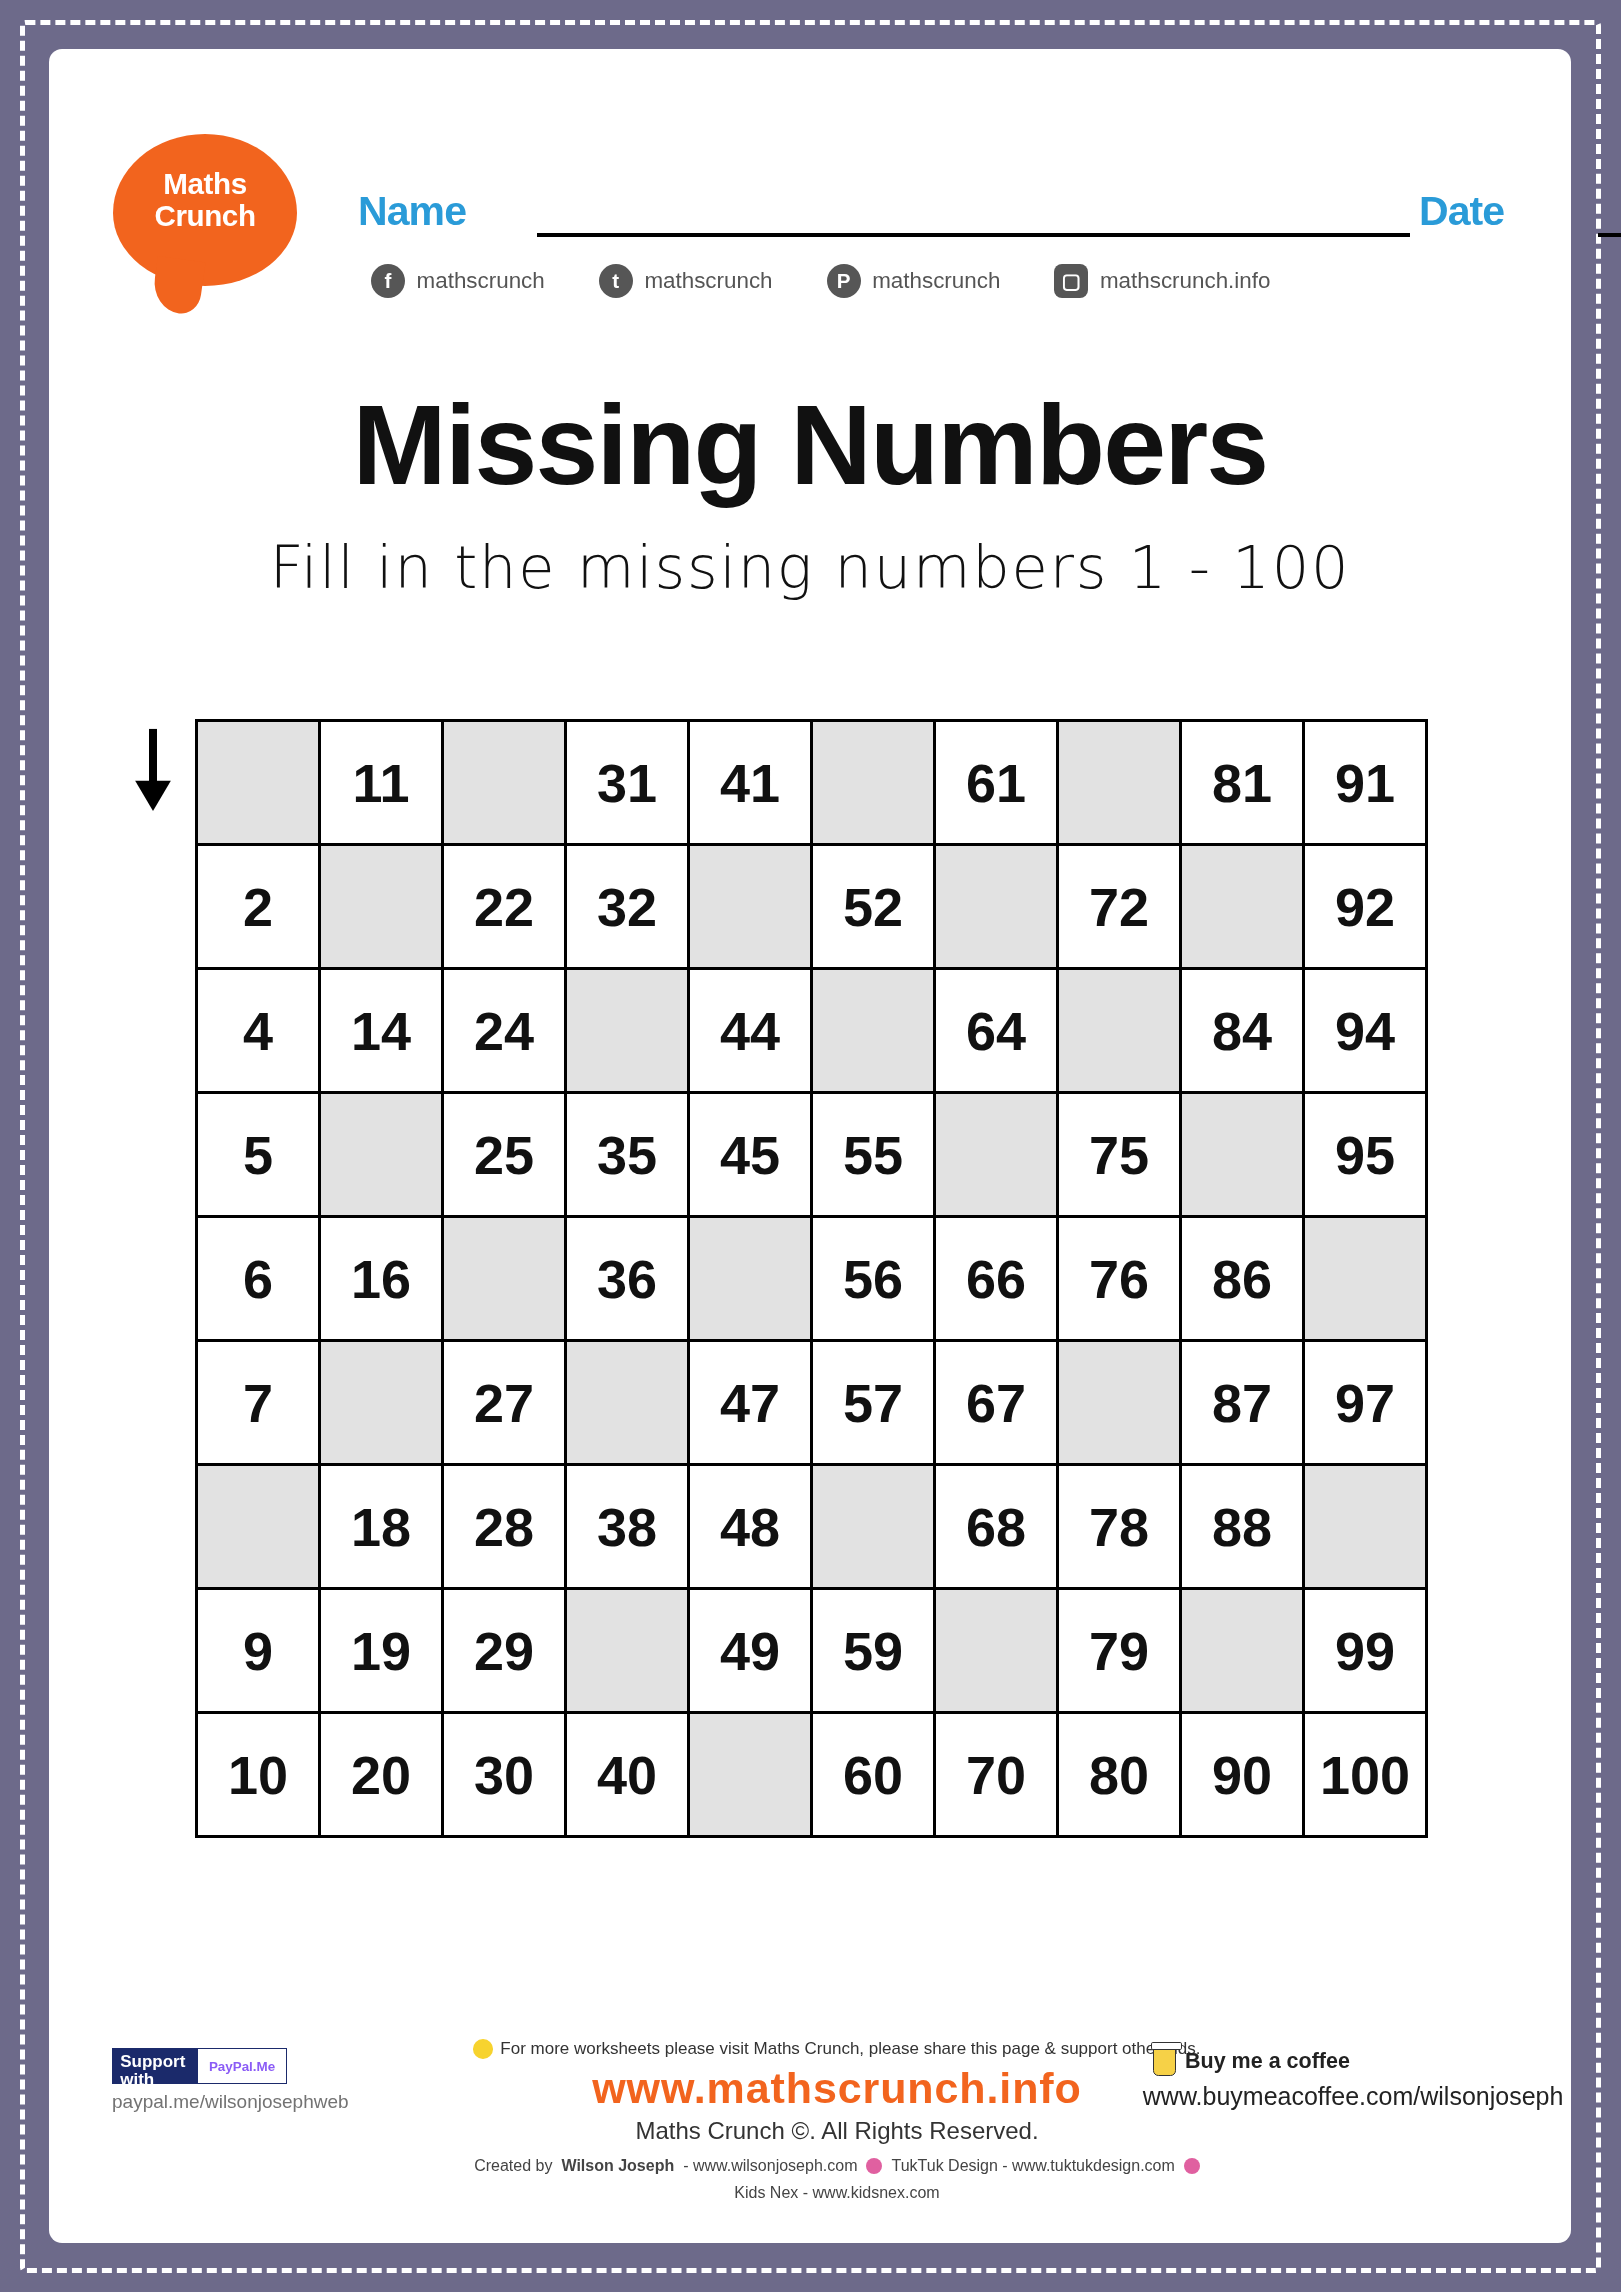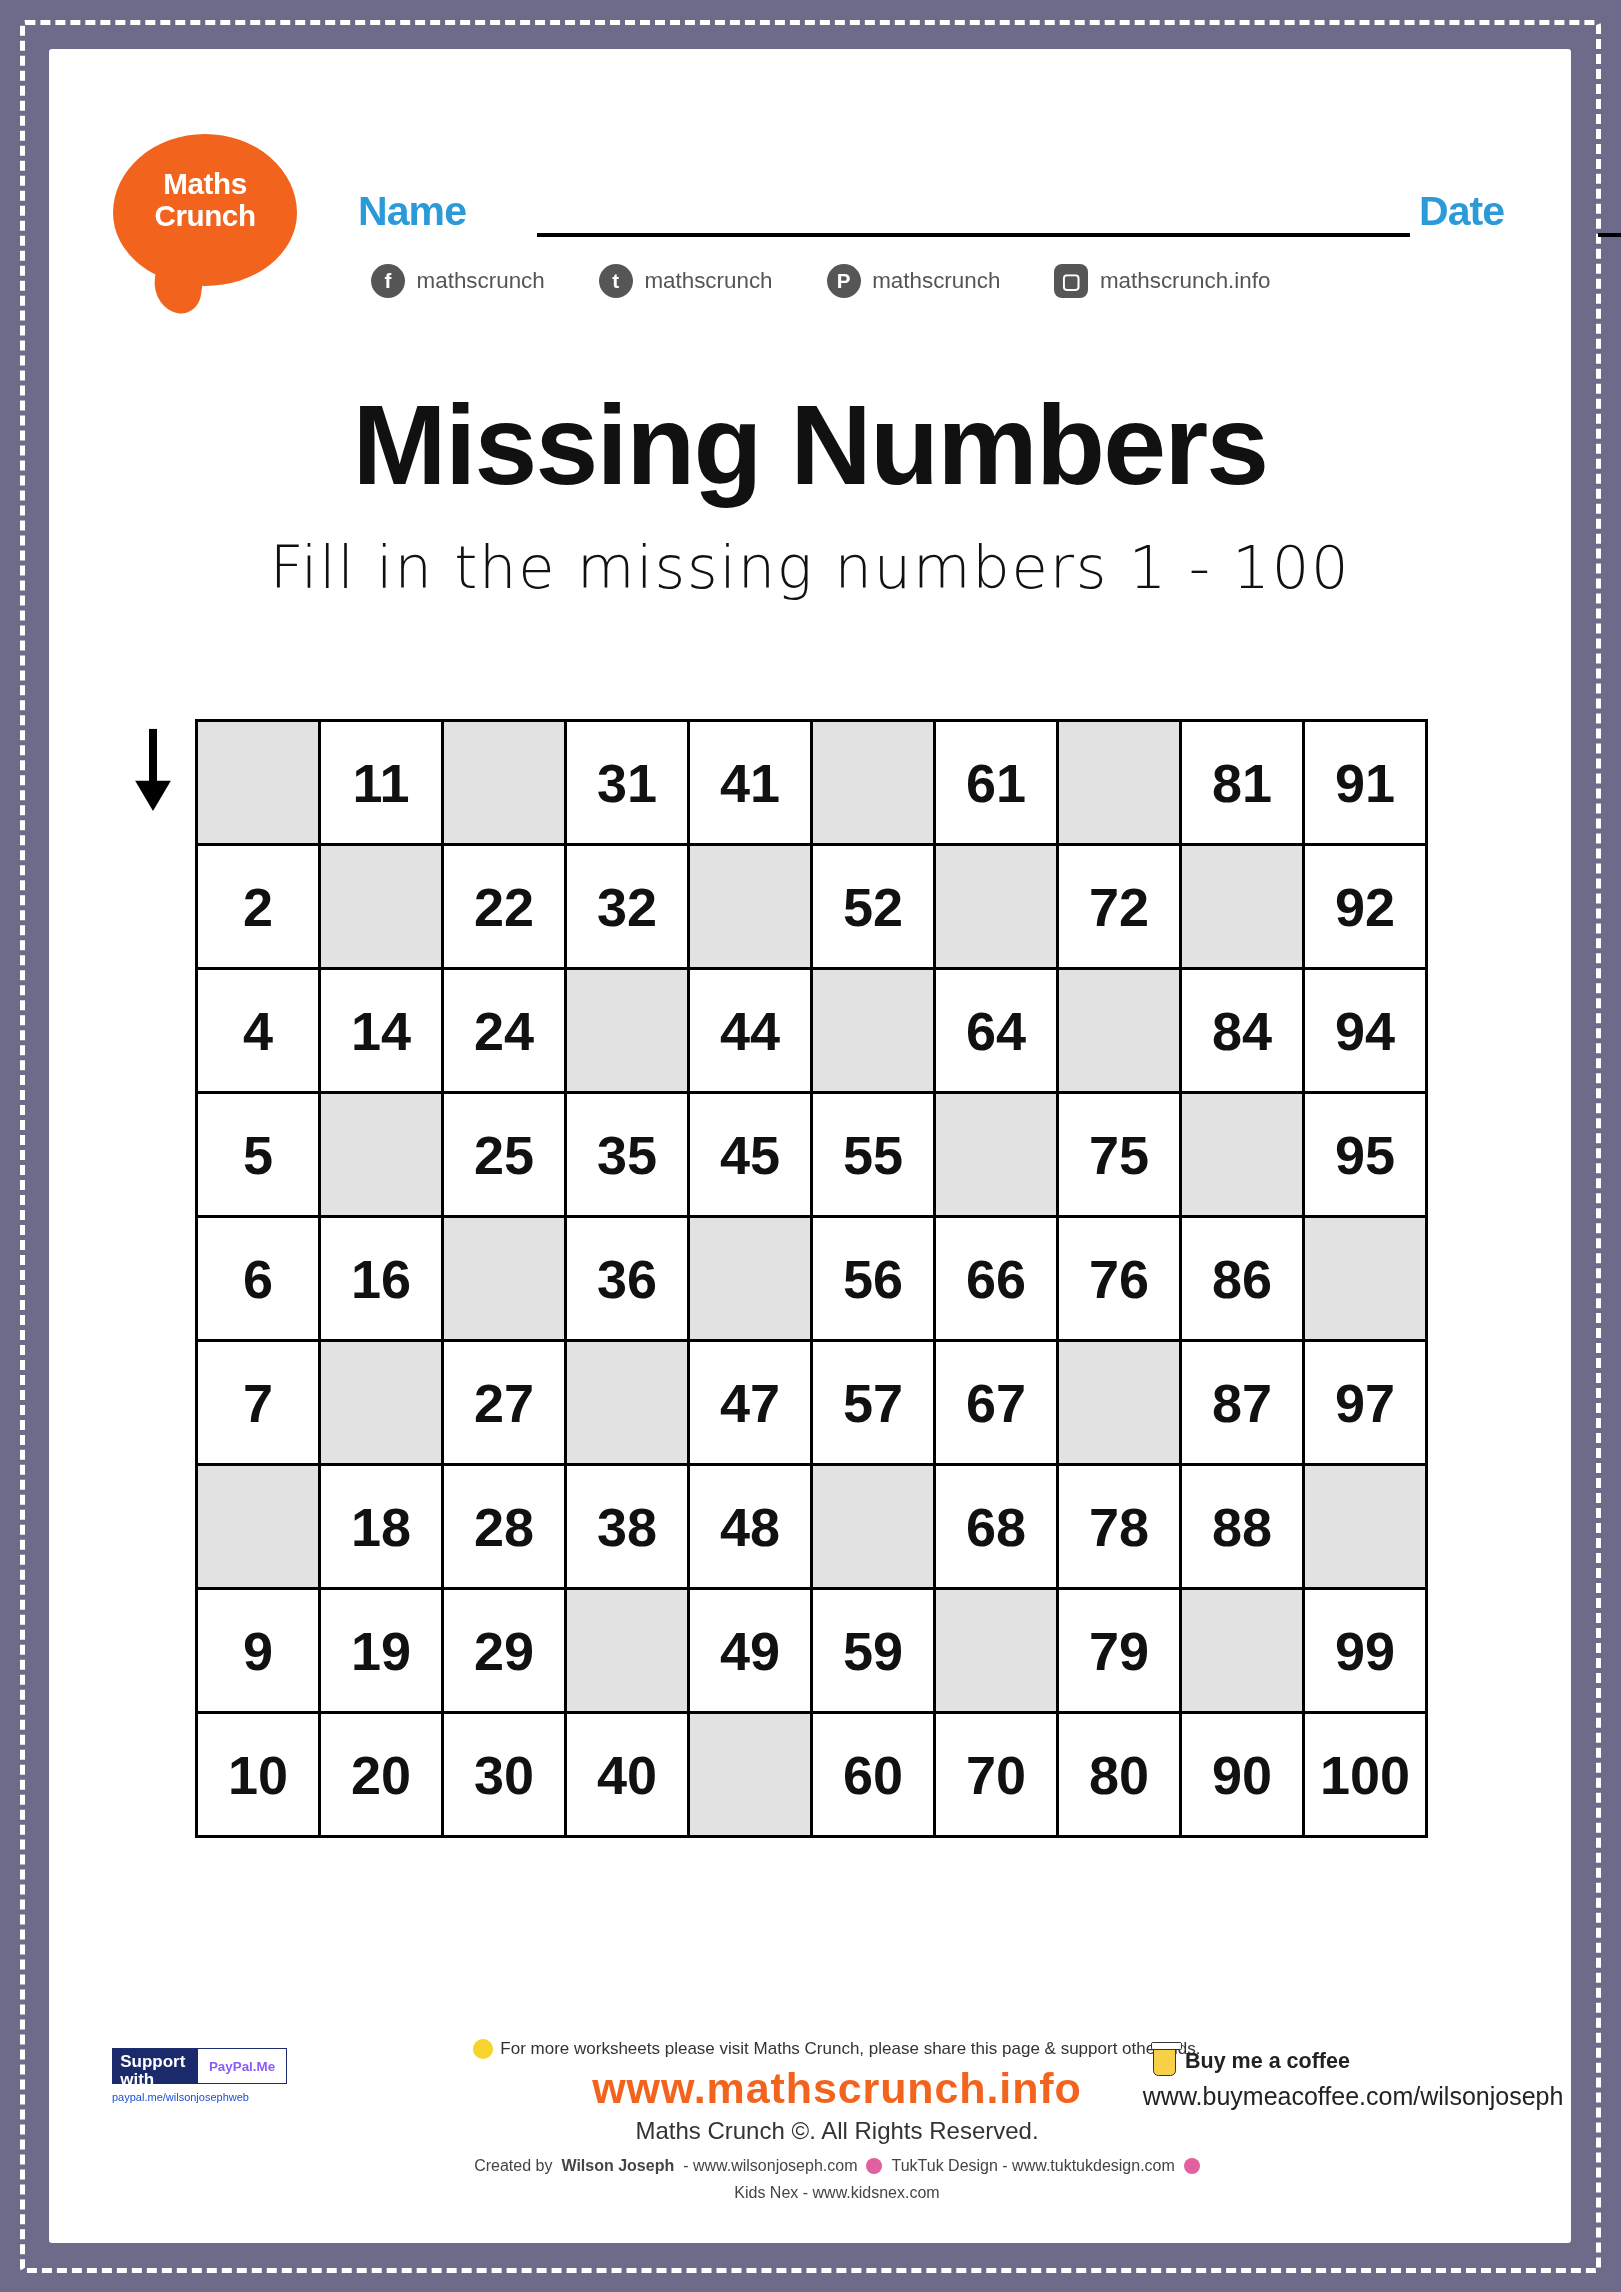--- a/index.html
+++ b/index.html
@@ -25,21 +25,21 @@
     border: 5.4px dashed #ffffff;
     border-radius: 5.4px;
   }
   .sheet {
     position: absolute;
     left: 49px;
     top: 49px;
     width: 1522px;
     height: 2194px;
     background: #ffffff;
-    border-radius: 3px;
+    border-radius: 13px;
   }
 
   
   .header {
     position: absolute;
     left: 0; top: 0;
     width: 100%;
     height: 233px;
   }
   .logo {
@@ -234,24 +234,24 @@
     background: #ffffff;
     color: #8b5cf6;
     font-size: 13.4px;
     font-weight: bold;
     display: flex;
     align-items: center;
     justify-content: center;
     flex: 1;
   }
   .support-url {
-    font-size: 11px;
-    color: #1d4ed8;
+    font-size: 19px;
+    color: #737373;
     margin-top: 7.2px;
-    text-align: left;
+    text-align: right;
   }
 
   .center-block {
     position: absolute;
     left: 385px;
     top: 0;
     width: 806px;
     text-align: center;
   }
   .note-line {

